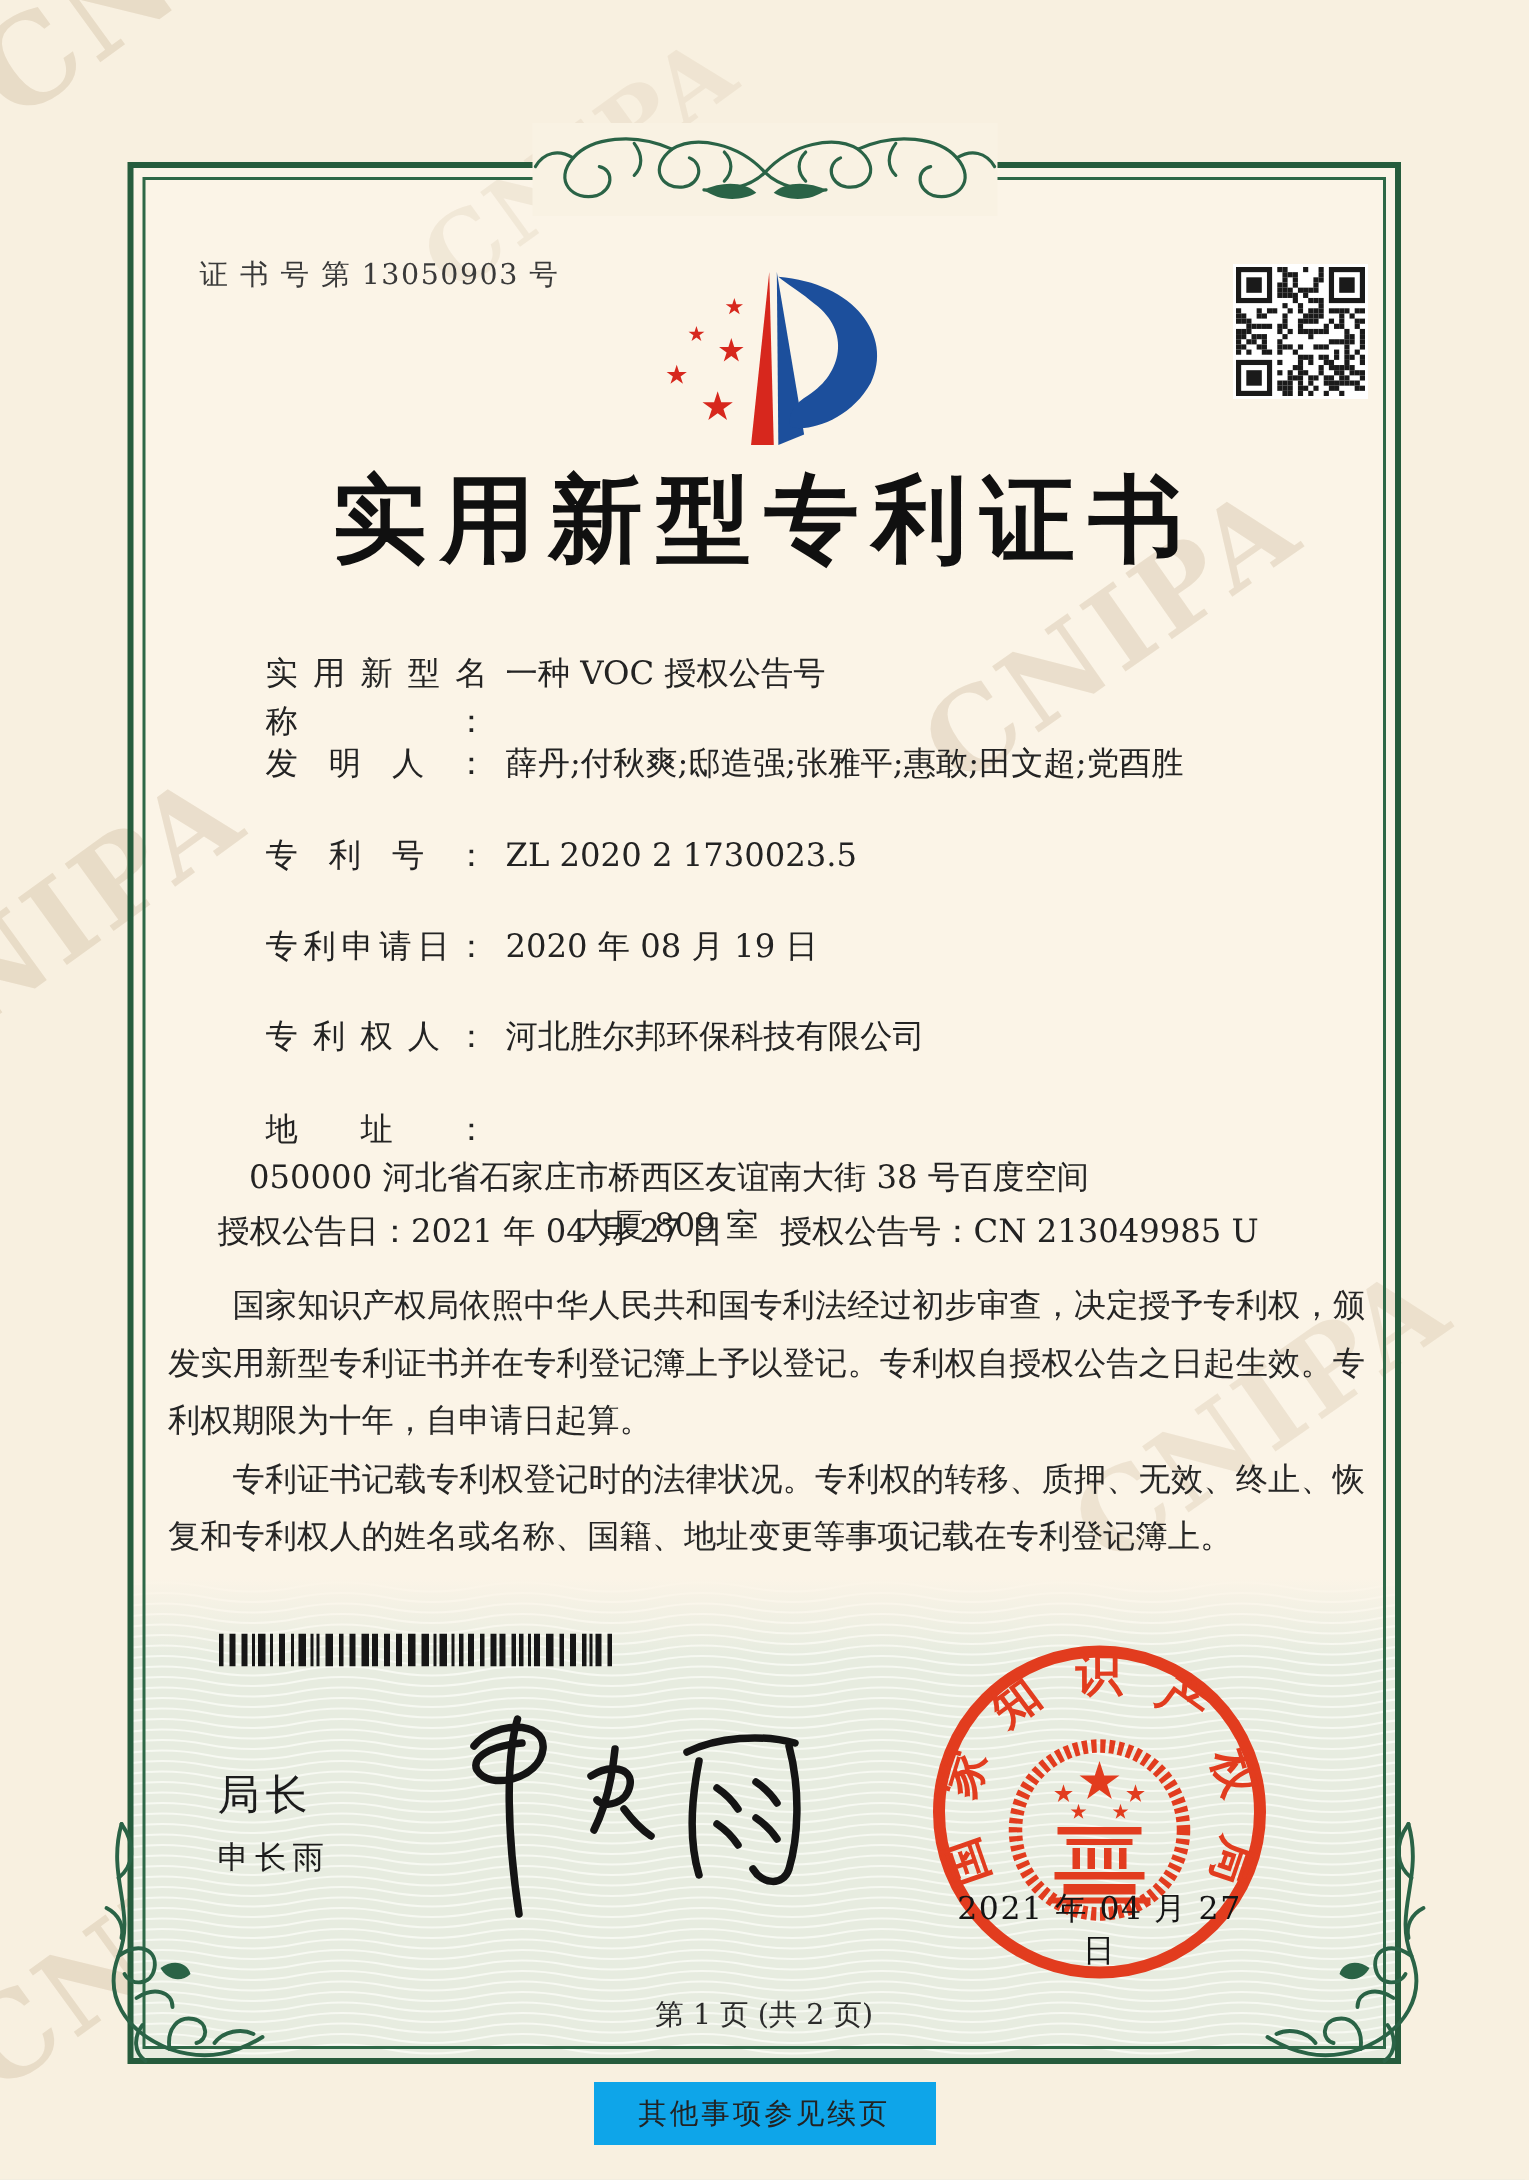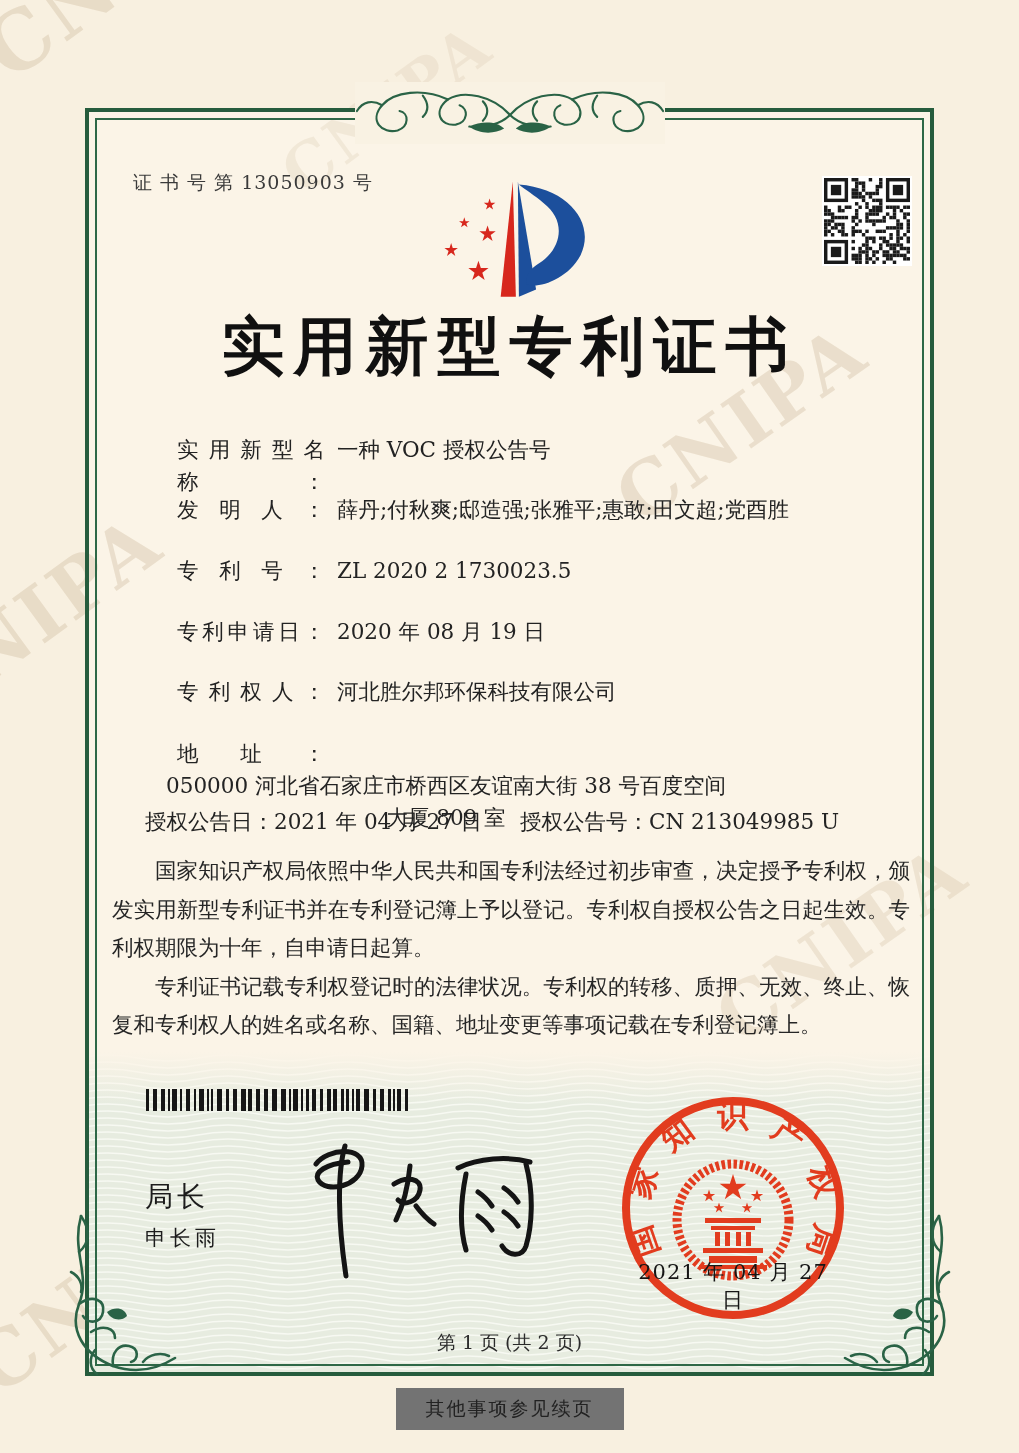--- a/index.html
+++ b/index.html
@@ -48,21 +48,21 @@
   .barcode{position:absolute;left:145px;top:1089px;width:266px;height:22px;}
   .sig-title{position:absolute;left:145px;top:1178px;font-size:28px;color:#1c1c1c;letter-spacing:4px;}
   .sig-name{position:absolute;left:145px;top:1224px;font-size:21px;color:#1c1c1c;letter-spacing:4px;}
   .signature{position:absolute;left:282px;top:1128px;width:300px;height:160px;}
   .seal{position:absolute;left:619px;top:1094px;width:228px;height:228px;opacity:.96;}
   .seal-date{position:absolute;left:628px;top:1258px;width:210px;text-align:center;
       font-size:21px;color:#151515;letter-spacing:1px;}
   .page-info{position:absolute;left:85px;top:1330px;width:849px;text-align:center;
       font-size:19px;color:#2b2b2b;}
   .footer-note{position:absolute;left:0;top:1388px;width:1019px;text-align:center;}
-  .footer-note span{display:inline-block;background:#737373;padding:8px 30px;font-size:19px;
+  .footer-note span{display:inline-block;background:#0ea5e9;padding:8px 30px;font-size:19px;
       color:#222;letter-spacing:2px;}
 </style>
 </head>
 <body>
 
 <div class="page">
 
   <div class="inner-bg"></div>
 
   <span class="wm wm1">CNIPA</span>

